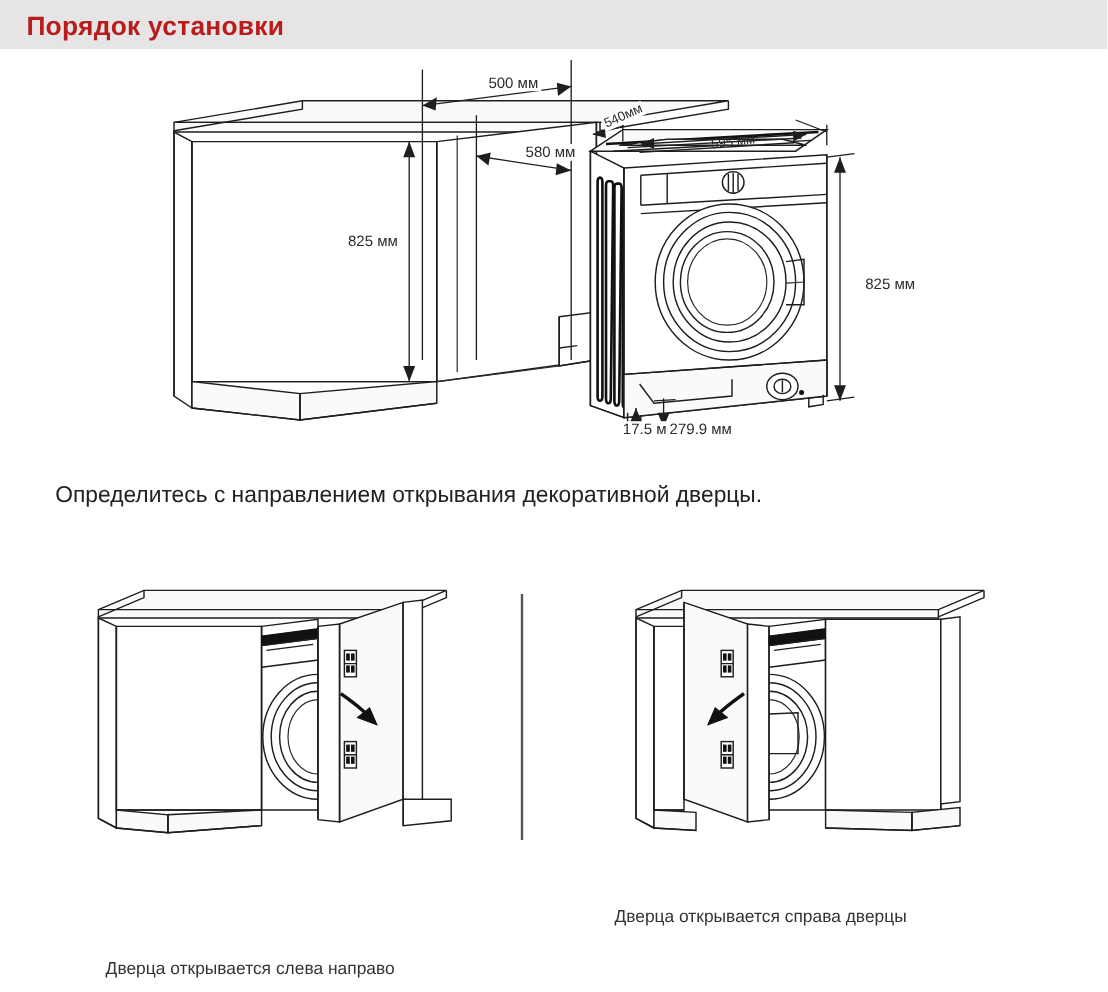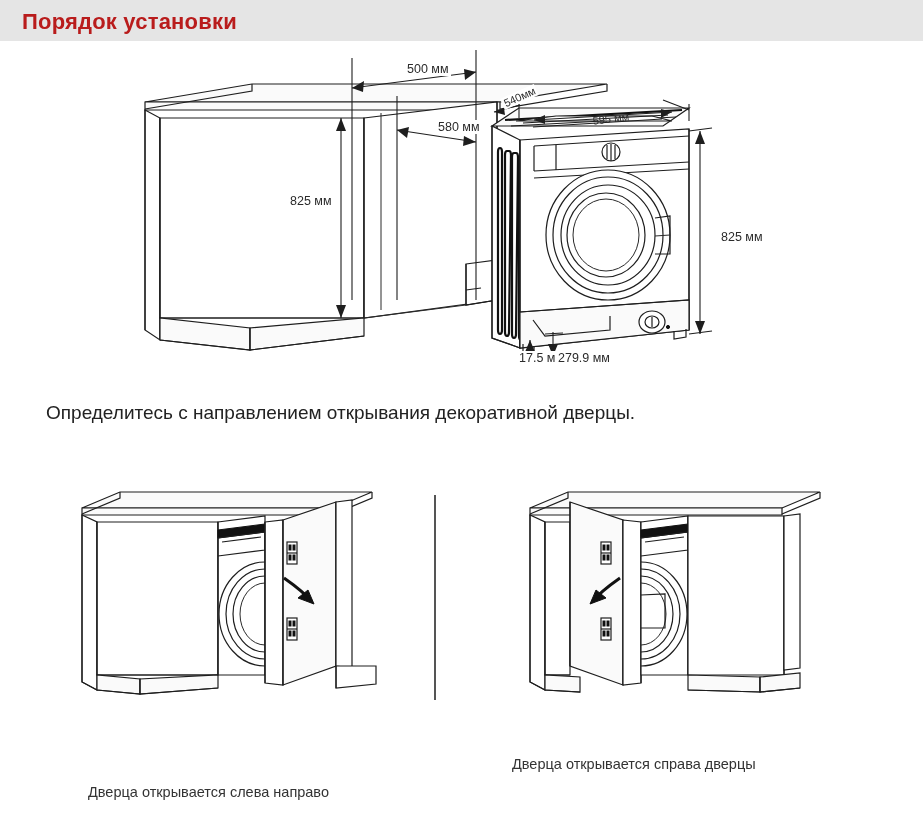--- a/index.html
+++ b/index.html
@@ -20,21 +20,21 @@
     font-size:22px;font-weight:bold;color:#b91c1c;
     letter-spacing:0.2px;
   }
   .instruction{
     position:absolute;left:22px;top:402px;
     font-size:19px;color:#222;margin-left:24px;
   }
   .caption{
     position:absolute;font-size:14.5px;color:#333;
   }
-  .cap-left{left:88px;top:784px;}
+  .cap-left{left:88px;top:800px;}
   .cap-right{left:512px;top:756px;}
   .divider{
     position:absolute;left:434px;top:495px;width:2px;height:205px;
     background:#555;
   }
   .dimlabel{
     position:absolute;font-size:12.5px;color:#2b2b2b;
     background:#fff;padding:0 2px;white-space:nowrap;
   }
   .dl-600{left:405px;top:62px;}

